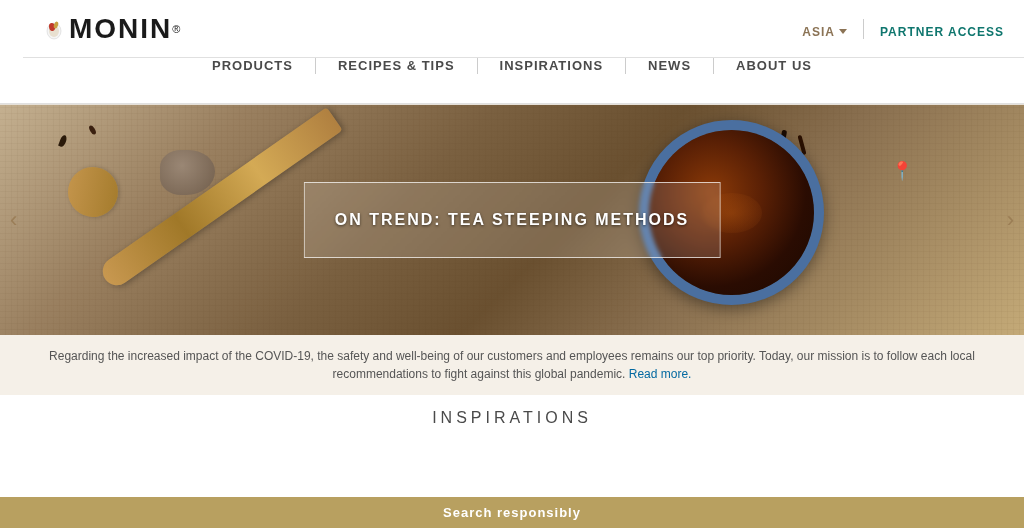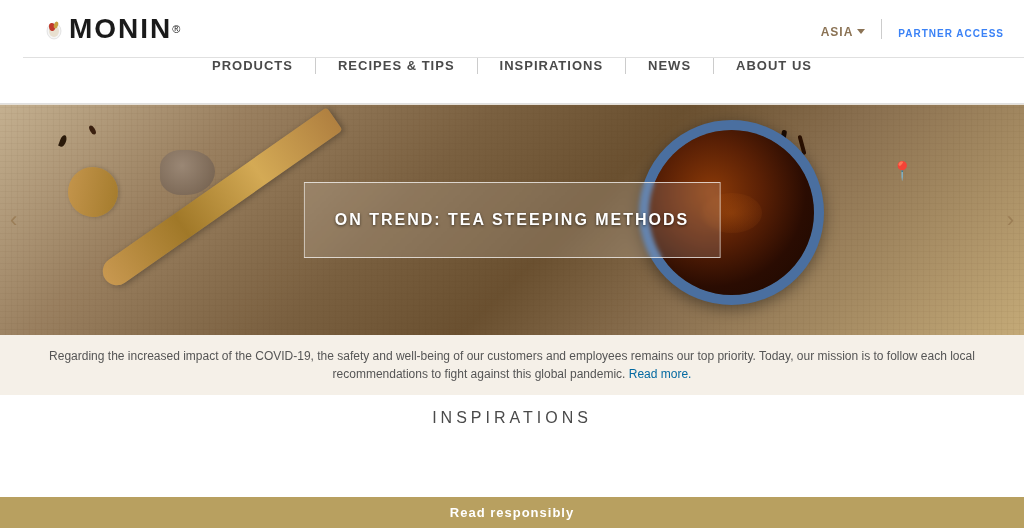--- a/index.html
+++ b/index.html
@@ -49,22 +49,22 @@
       border-left: 4px solid transparent;
       border-right: 4px solid transparent;
       border-top: 5px solid #8b7355;
     }
     .divider-v {
       width: 1px;
       height: 20px;
       background: #ccc;
     }
     .partner-access {
-      font-size: 10px;
-      color: #3b82f6;
+      font-size: 12px;
+      color: #0f766e;
       font-weight: 600;
       letter-spacing: 1px;
       cursor: pointer;
       text-decoration: none;
     }
     .search-box {
       display: flex;
       align-items: center;
       border: 1px solid #ccc;
       border-radius: 2px;
@@ -299,14 +299,14 @@
 <div class="notification-bar">
   <span>Regarding the increased impact of the COVID-19, the safety and well-being of our customers and employees remains our top priority. Today, our mission is to follow each local recommendations to fight against this global pandemic.</span>
   <a class="read-more">Read more.</a>
 </div>
 
 <div class="inspirations-section">
   <h2 class="inspirations-title">INSPIRATIONS</h2>
 </div>
 
 <div class="footer-bar">
-  <span>Read responsibly</span>
+  <span>Search responsibly</span>
 </div>
 
 </body></html>

